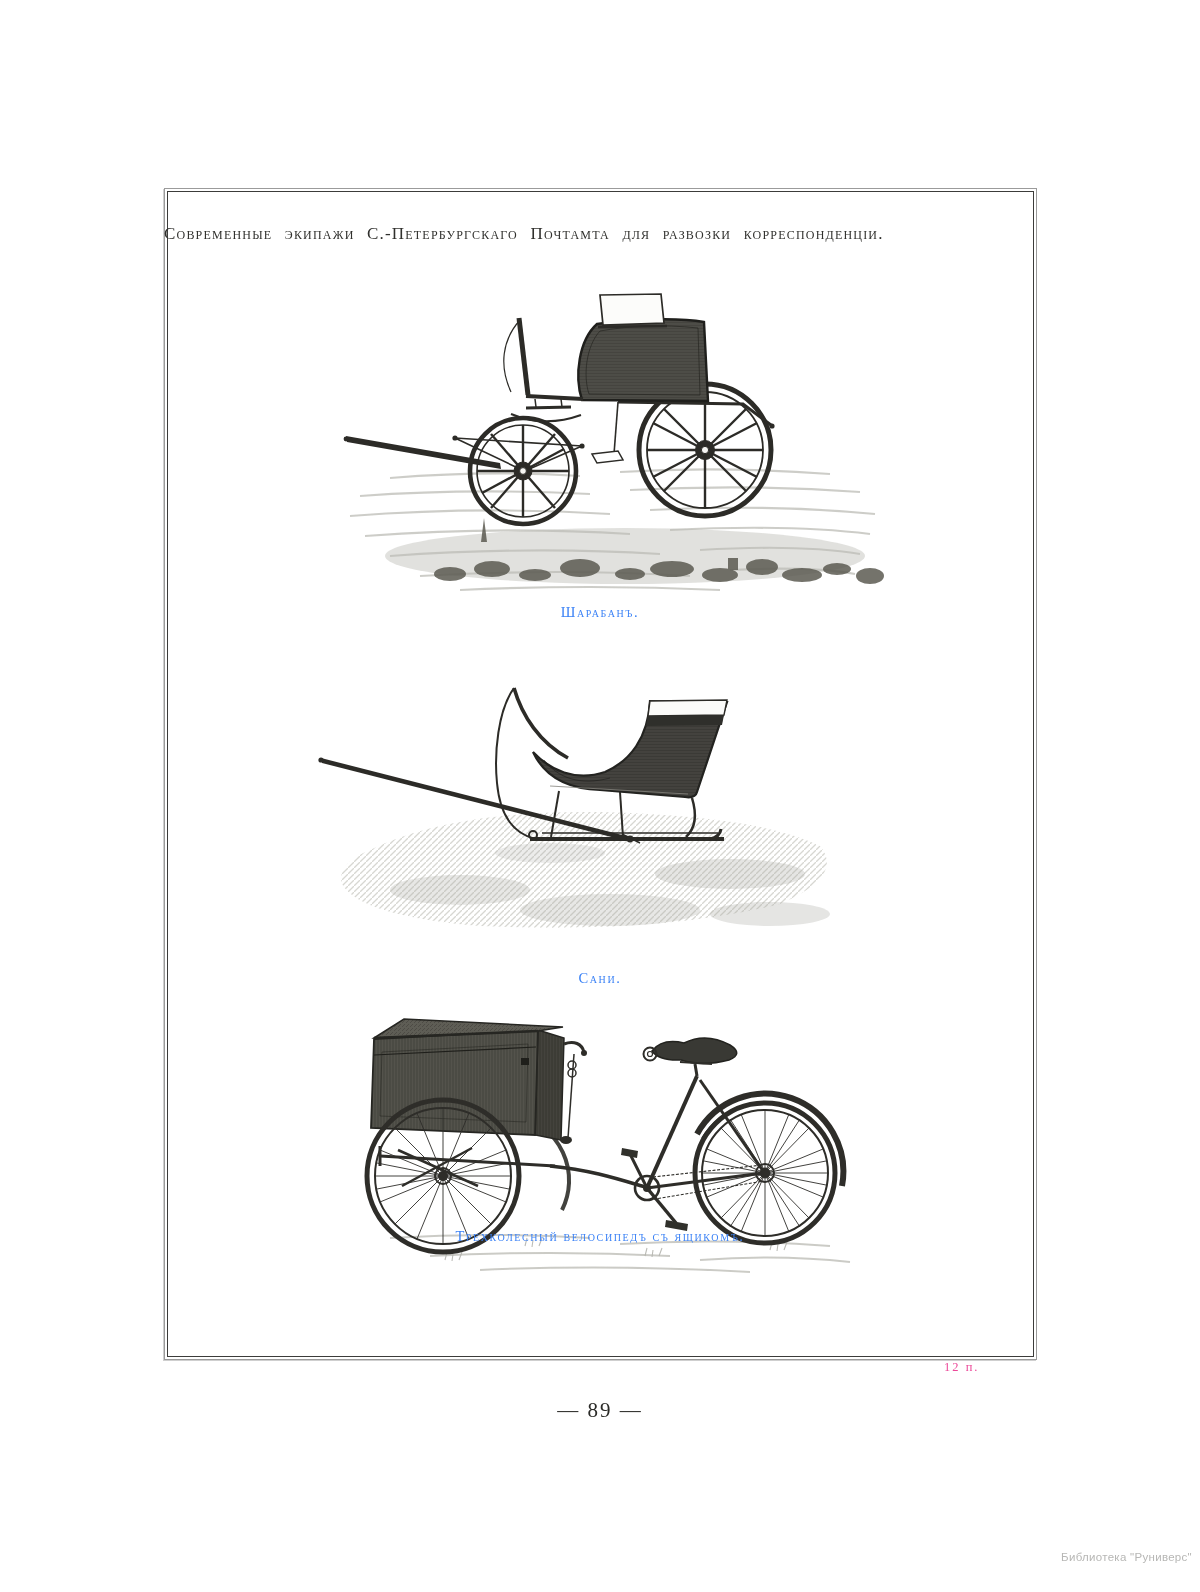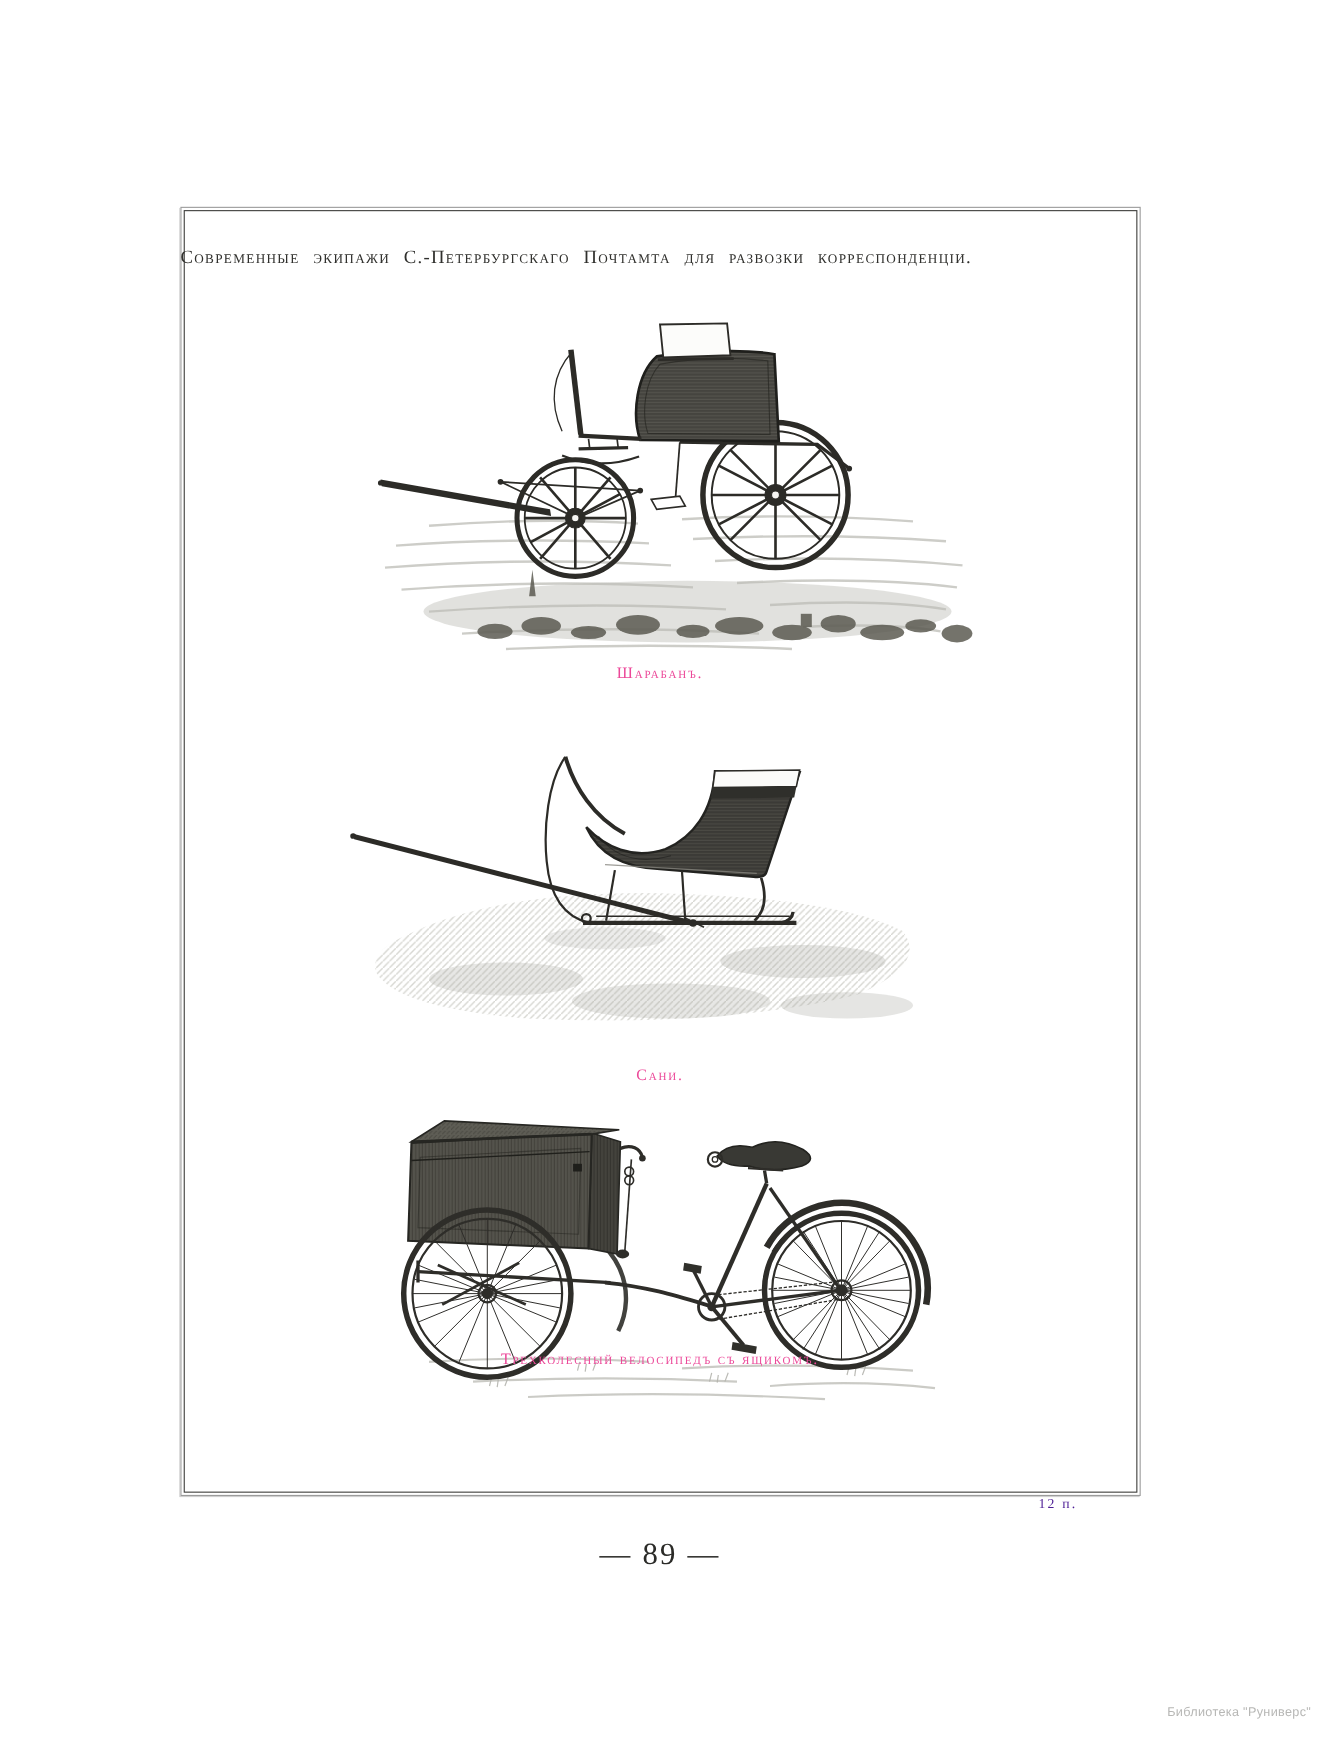--- a/index.html
+++ b/index.html
@@ -35,38 +35,38 @@
   }
   .fig { position: absolute; }
   .caption {
     position: absolute;
     left: 164px;
     width: 872px;
     text-align: center;
     font-variant: small-caps;
     font-size: 14.5px;
     letter-spacing: 1.6px;
-    color: #ec4899;
+    color: #3b82f6;
   }
   .caption-1 { top: 604px; }
   .caption-2 { top: 970px; }
   .caption-3 { top: 1228px; }
   .signature-mark {
     position: absolute;
     left: 944px; top: 1360px;
     font-size: 12.5px;
     letter-spacing: 2px;
-    color: #4c1d95;
+    color: #ec4899;
   }
   .page-number {
     position: absolute;
     left: 164px; top: 1398px;
     width: 872px;
     text-align: center;
-    font-size: 28px;
+    font-size: 21px;
     letter-spacing: 2px;
     color: #2b2b28;
   }
   .watermark {
     position: absolute;
     left: 1008px; top: 1551px;
     width: 184px;
     text-align: right;
     font-family: "Liberation Sans", "DejaVu Sans", sans-serif;
     font-size: 11.5px;

